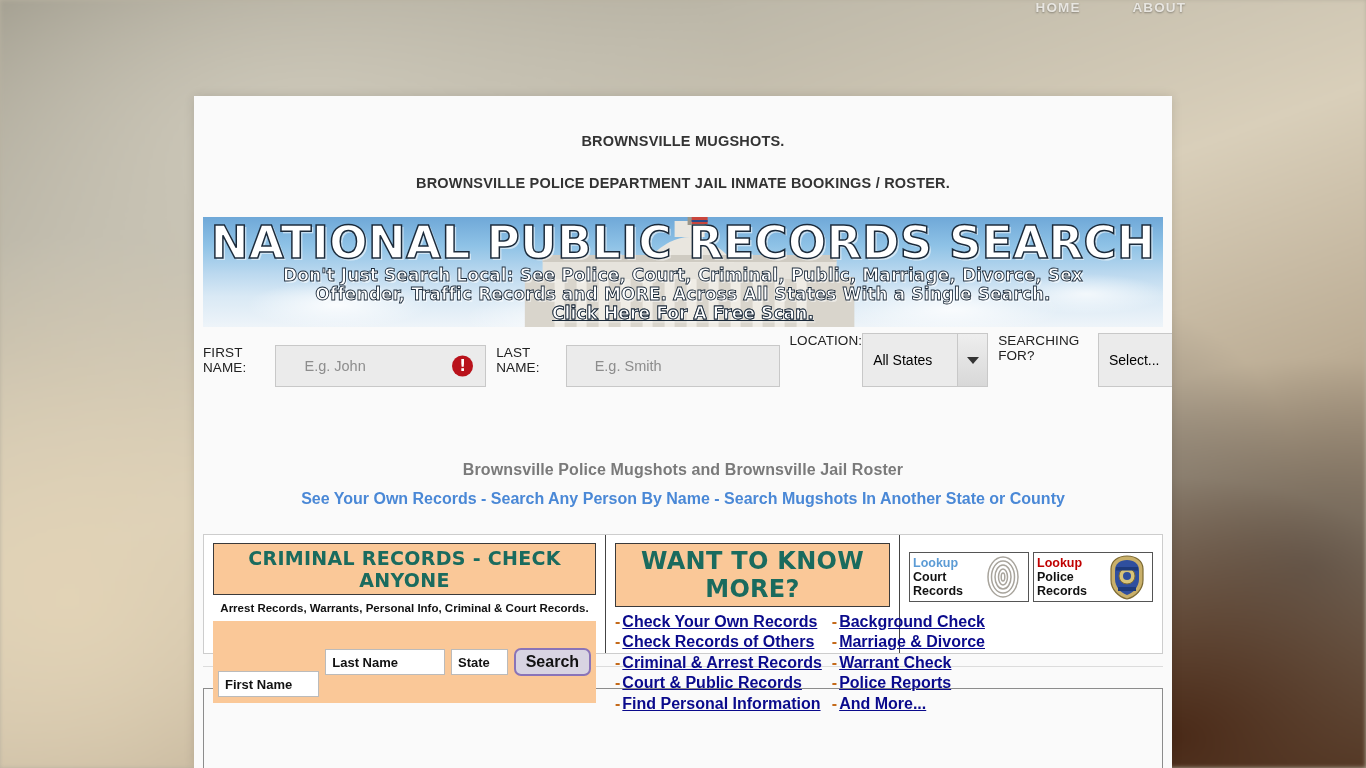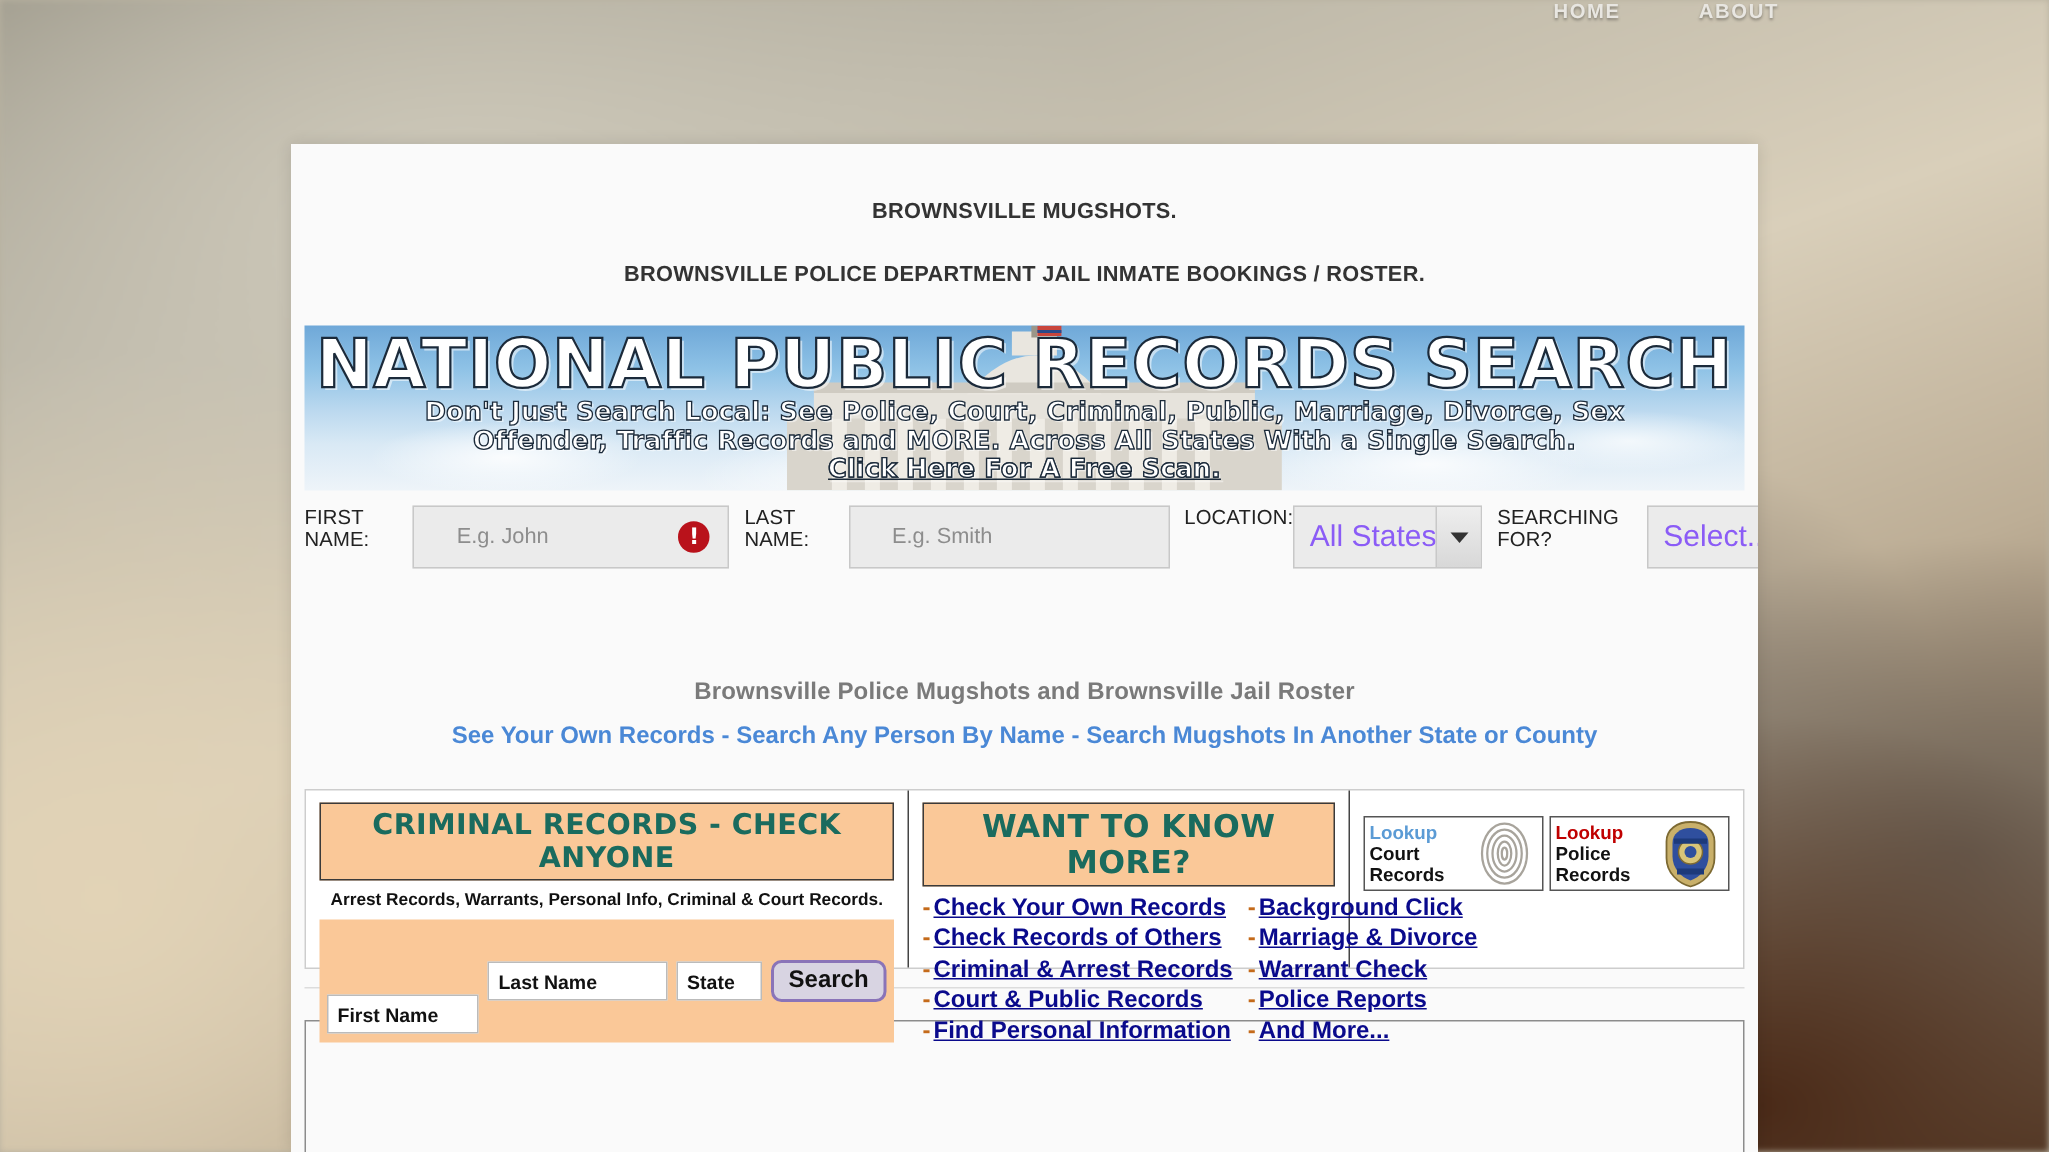--- a/index.html
+++ b/index.html
@@ -96,23 +96,23 @@
     display:flex; align-items:center; padding:0 28px;
   }
   .txtbox .ph { color:#8d8d8d; font-size:14.5px; }
   .errdot {
     position:absolute; right:12px; top:50%; transform:translateY(-50%);
     width:21px; height:21px; border-radius:50%; background:#b9121b;
     color:#fff; font-size:15px; font-weight:bold; line-height:21px; text-align:center;
     font-family:"DejaVu Sans", sans-serif;
   }
   .selbox {
-    position:relative; width:126px; height:42px; background:#ebebeb;
+    position:relative; width:126px; height:54px; background:#ebebeb;
     border:1px solid #c8c8c8; display:flex; align-items:center; padding:0 10px;
-    font-size:20px; color:#8b5cf6;
+    font-size:14px; color:#000000;
   }
   .selarrow {
     position:absolute; right:0; top:0; width:30px; height:100%;
     background:linear-gradient(180deg,#eeeeee,#d8d8d8);
     border-left:1px solid #c8c8c8; display:flex; align-items:center; justify-content:center;
   }
   .caret { width:0;height:0;border-left:6px solid transparent;border-right:6px solid transparent;border-top:7px solid #333; }
   #searchbtn {
     width:172px; height:46px; margin-left:20px; margin-bottom:0;
     background:linear-gradient(180deg,#3d9ed1 0%, #1d81bd 48%, #1673ad 52%, #1a84c0 100%);
@@ -137,21 +137,21 @@
   .bx1 { width:402px; border-right:1px solid #444; }
   .bx2 { width:294px; border-right:1px solid #444; }
   .bx3 { width:262px; }
   .bx-head {
     background:#fac898; border:1px solid #3a3a3a;
     text-align:center; color:#1a6b5e; font-weight:bold;
     font-family:"DejaVu Sans", sans-serif;
     letter-spacing:.3px;
   }
   .bx1 .bx-head { font-size:19px; padding:3px 0; }
-  .bx2 .bx-head { font-size:21px; padding:3px 0; }
+  .bx2 .bx-head { font-size:24px; padding:3px 0; }
   .bx3 .bx-head { font-size:17px; padding:3px 0; text-decoration:underline; border:none; }
   .bx1-sub { text-align:center; font-size:11.5px; font-weight:bold; color:#111; margin-top:7px; }
   .bx1-form {
     margin-top:7px; background:#fac898; padding:6px 5px; display:flex; align-items:center; gap:6px;
   }
   .minifield {
     background:#fff; border:1px solid #bbb; height:26px; display:flex; align-items:center;
     padding:0 6px; font-size:13px; font-weight:bold; color:#111;
   }
   .mf-first { width:108px;margin-top:44px; }
@@ -295,21 +295,21 @@
       <div class="bx-head">WANT TO KNOW MORE?</div>
       <div class="lnkcols">
         <div class="lnkcol">
           <div class="lnk"><span class="b">-</span><a>Check Your Own Records</a></div>
           <div class="lnk"><span class="b">-</span><a>Check Records of Others</a></div>
           <div class="lnk"><span class="b">-</span><a>Criminal &amp; Arrest Records</a></div>
           <div class="lnk"><span class="b">-</span><a>Court &amp; Public Records</a></div>
           <div class="lnk"><span class="b">-</span><a>Find Personal Information</a></div>
         </div>
         <div class="lnkcol">
-          <div class="lnk"><span class="b">-</span><a>Background Click</a></div>
+          <div class="lnk"><span class="b">-</span><a>Background Check</a></div>
           <div class="lnk"><span class="b">-</span><a>Marriage &amp; Divorce</a></div>
           <div class="lnk"><span class="b">-</span><a>Warrant Check</a></div>
           <div class="lnk"><span class="b">-</span><a>Police Reports</a></div>
           <div class="lnk"><span class="b">-</span><a>And More...</a></div>
         </div>
       </div>
     </div>
 
     <div class="bx bx3">
       <div class="lookups">

